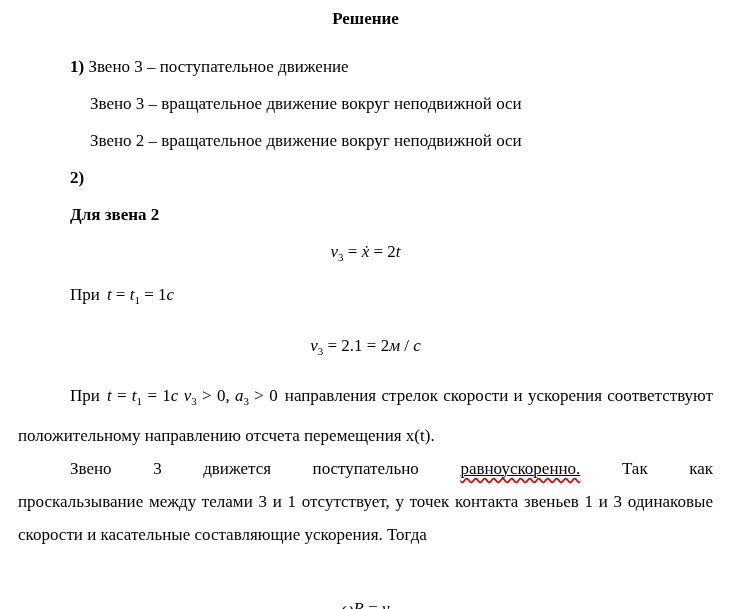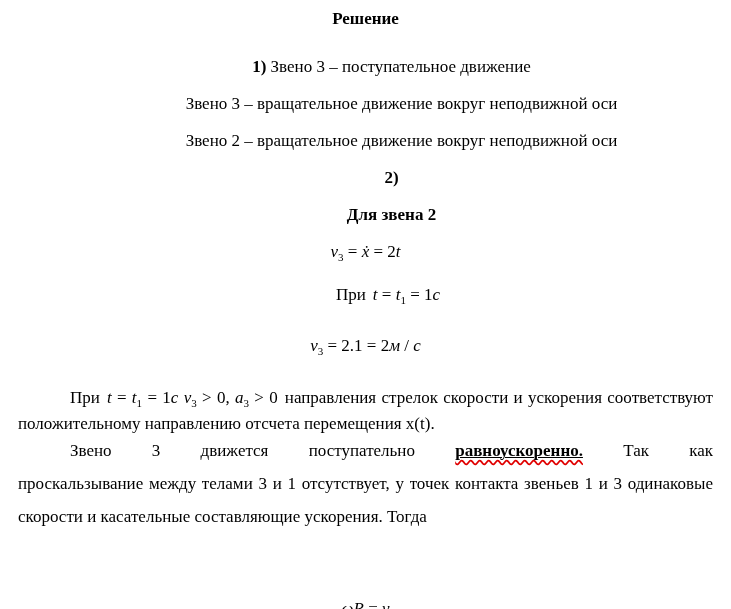--- a/index.html
+++ b/index.html
@@ -8,37 +8,37 @@
     background:#ffffff;color:#000000;
     font-family:"Liberation Serif","DejaVu Serif",serif;
     font-size:17px;
     padding:6px 18px 0 18px;
     overflow:hidden;
   }
   .title{
     font-size:17px;line-height:26px;font-weight:bold;
     text-align:center;margin:0;
   }
-  .line{line-height:37px;white-space:nowrap;text-align:center;}
+  .line{line-height:37px;white-space:nowrap;}
   .ind{padding-left:52px;}
   .sub{padding-left:72px;}
   .bold{font-weight:bold;}
   .formula{text-align:center;line-height:37px;}
   .m7{margin-top:7px;}
   .it{font-style:italic;}
   sub,sup{font-size:11px;font-style:normal;}
   .math{white-space:nowrap;margin:0 7px;}
-  .para{margin:18px 0 0 0;text-align:justify;line-height:20px;text-indent:52px;}
+  .para{margin:9px 0 0 0;text-align:justify;line-height:33px;text-indent:52px;}
   .p2line1{
     margin:0;line-height:33px;text-indent:52px;
     text-align:justify;text-align-last:justify;
   }
   .p2rest{margin:0;text-align:justify;line-height:33px;}
   .ul-black{text-decoration:underline;text-decoration-thickness:1px;}
-  .wavy-red{text-decoration:underline wavy #e00000;text-underline-offset:4px;font-weight:bold;}
+  .wavy-red{text-decoration:underline wavy #e00000;text-underline-offset:4px;}
   .formula-bottom{
     position:absolute;left:0;right:0;top:598px;
     text-align:center;line-height:22px;
   }
 </style>
 </head>
 <body>
 
 <div class="page">
 

